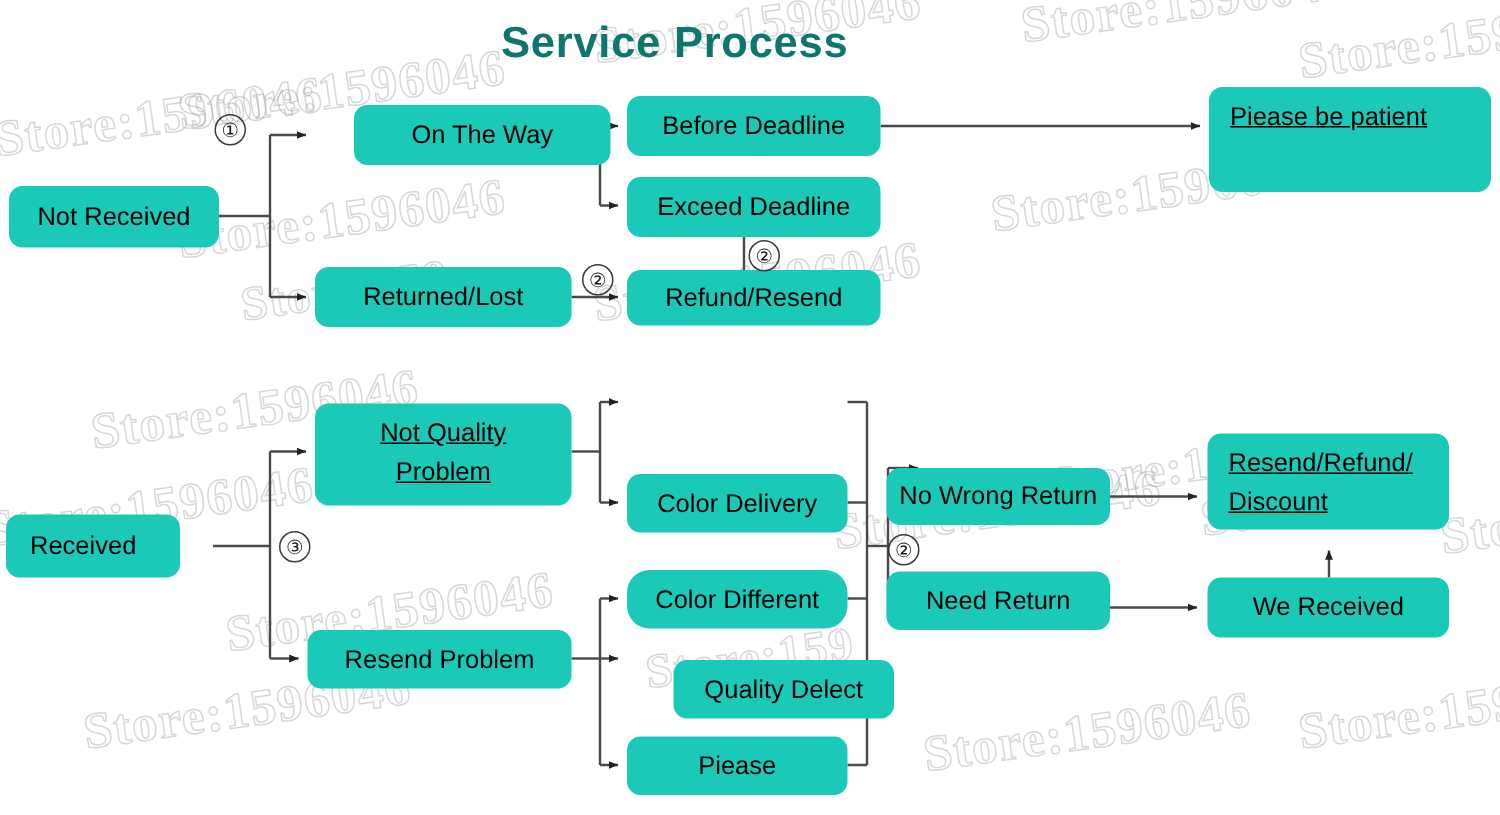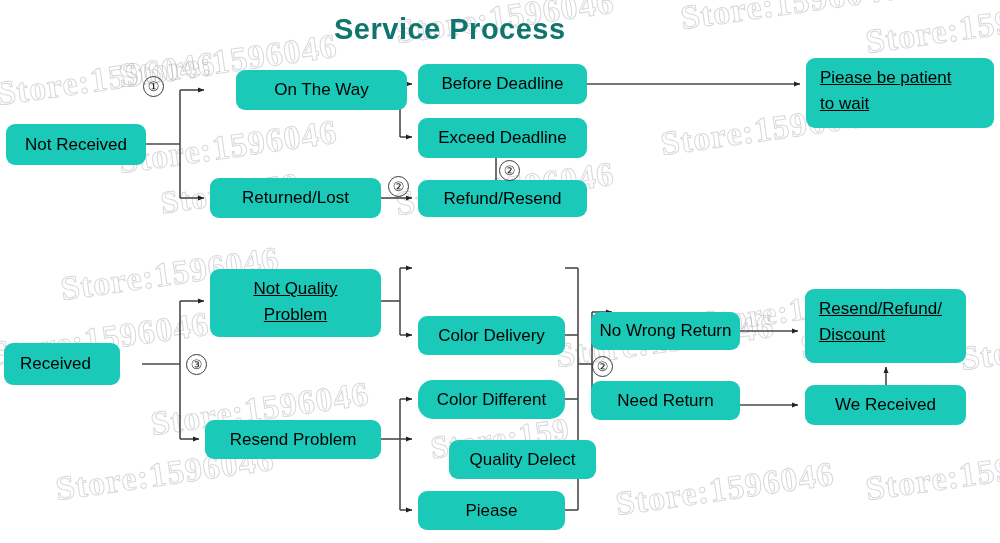--- a/index.html
+++ b/index.html
@@ -186,21 +186,20 @@
   <div class="node" style="left:210px;top:178px;width:171px;height:40px;">Returned/Lost</div>
 
   <div class="node" style="left:418px;top:64px;width:169px;height:40px;">Before Deadline</div>
 
   <div class="node" style="left:418px;top:118px;width:169px;height:40px;">Exceed Deadline</div>
 
   <div class="node" style="left:418px;top:180px;width:169px;height:37px;">Refund/Resend</div>
 
   <div class="node two-line" style="left:806px;top:58px;width:188px;height:70px;">
     <span class="ln">Piease be patient</span>
-    <span class="ln">to wait</span>
   </div>
 
   <div class="node" style="left:4px;top:343px;width:116px;height:42px;justify-content:flex-start;padding-left:16px;">Received</div>
 
   <div class="node two-line ctr2" style="left:210px;top:269px;width:171px;height:68px;text-align:center;">
     <span class="ln">Not Quality</span>
     <span class="ln">Problem</span>
   </div>
 
   <div class="node" style="left:205px;top:420px;width:176px;height:39px;">Resend Problem</div>
@@ -211,20 +210,20 @@
   <div class="node" style="left:418px;top:380px;width:147px;height:39px;border-radius:15px;">Color Different</div>
 
   <div class="node" style="left:418px;top:440px;width:147px;height:39px;margin-left:31px;">Quality Delect</div>
 
   <div class="node" style="left:418px;top:491px;width:147px;height:39px;">Piease</div>
 
   <div class="node" style="left:591px;top:312px;width:149px;height:38px;">No Wrong Return</div>
 
   <div class="node" style="left:591px;top:381px;width:149px;height:39px;">Need Return</div>
 
-  <div class="node two-line" style="left:805px;top:289px;width:161px;height:74px;">
+  <div class="node two-line" style="left:805px;top:289px;width:161px;height:64px;">
     <span class="ln">Resend/Refund/</span>
     <span class="ln">Discount</span>
   </div>
 
   <div class="node" style="left:805px;top:385px;width:161px;height:40px;">We Received</div>
 
 </div>
 
 </body></html>

